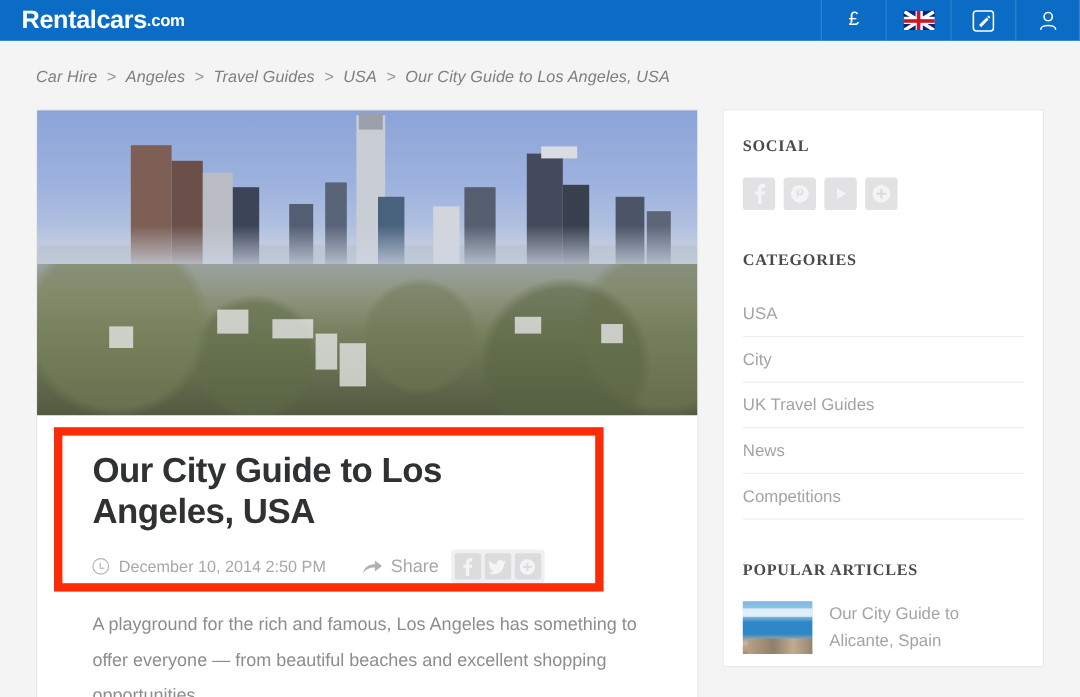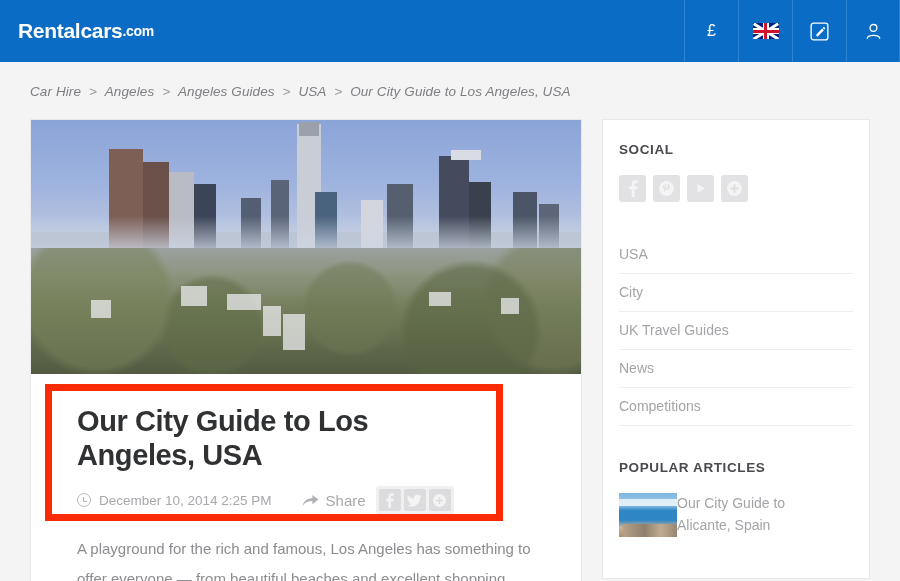--- a/index.html
+++ b/index.html
@@ -6,21 +6,21 @@
   html, body {
     margin: 0; padding: 0;
     width: 900px; height: 581px;
     overflow: hidden;
     background: #f4f4f5;
     font-family: "Liberation Sans", sans-serif;
   }
 
   
   .header {
-    height: 62px;
+    height: 34px;
     background: #0a6cc4;
     display: flex;
     align-items: stretch;
     justify-content: space-between;
     position: relative;
   }
   .logo {
     display: flex;
     align-items: center;
     padding-left: 18px;
@@ -195,21 +195,21 @@
     top: 264px;
     width: 458px;
     height: 137px;
     border: 7px solid #fb2b05;
     pointer-events: none;
     z-index: 9;
   }
 
   
   .side-head {
-    font-family: Liberation Sans, sans-serif;
+    font-family: Liberation Serif, serif;
     font-weight: bold;
     font-size: 13.5px;
     letter-spacing: 0.6px;
     color: #4a4a4e;
     text-transform: uppercase;
     margin-bottom: 18px;
   }
   .social-row { display: flex; gap: 7px; margin-bottom: 34px; }
   .social-btn {
     width: 27px; height: 27px;
@@ -220,21 +220,21 @@
     cursor: pointer;
   }
   .cat-list { list-style: none; margin: 0 0 34px 0; padding: 0; }
   .cat-list li {
     font-size: 14px;
     color: #a4a4a8;
     padding: 10px 0 11px 0;
     border-bottom: 1px solid #ededee;
     cursor: pointer;
   }
-  .pop-item { display: flex; align-items: flex-start; }
+  .pop-item { display: flex; gap: 14px; align-items: flex-start; }
   .pop-thumb {
     width: 58px; height: 44px; flex: none;
     background: linear-gradient(to bottom, #7fb6e0 0%, #9fcbe8 26%, #2f86c4 40%, #2f86c4 62%, #c9b59a 78%, #a88f74 100%);
     position: relative; overflow: hidden;
   }
   .pop-thumb::before {
     content:""; position:absolute; left:0; right:0; top:6px; height:7px;
     background: rgba(255,255,255,0.7);
   }
   .pop-thumb::after {
@@ -280,21 +280,21 @@
       </svg>
     </div>
   </div>
 </div>
 
 <div class="breadcrumb">
   <span>Car Hire</span>
   <span class="sep">&gt;</span>
   <span>Angeles</span>
   <span class="sep">&gt;</span>
-  <span>Angeles Guides</span>
+  <span>Travel Guides</span>
   <span class="sep">&gt;</span>
   <span>USA</span>
   <span class="sep">&gt;</span>
   <span class="current">Our City Guide to Los Angeles, USA</span>
 </div>
 
 <div class="wrap">
 
   <div class="article-card">
 
@@ -328,21 +328,21 @@
         <span class="sm-bldg" style="left:398px; top:44px; width:22px; height:14px;"></span>
         <span class="sm-bldg" style="left:470px; top:50px; width:18px; height:16px;"></span>
       </div>
     </div>
 
     <div class="title-block">
       <h1 class="article-title">Our City Guide to Los Angeles, USA</h1>
 
       <div class="meta-row">
         <span class="clock-icon"></span>
-        <span class="meta-date">December 10, 2014 2:25 PM</span>
+        <span class="meta-date">December 10, 2014 2:50 PM</span>
 
         <span class="share-wrap">
           <span class="share-arrow">
             <svg width="17" height="13" viewBox="0 0 17 13">
               <path d="M0.5 12.2 C1.6 6.0 6.2 4.2 10.4 4.2 L10.4 1.0 L16.4 5.6 L10.4 10.2 L10.4 7.0 C6.0 7.0 2.6 8.4 0.5 12.2 Z" fill="#b0b0b4"></path>
             </svg>
           </span>
           <span class="share-label">Share</span>
           <span class="share-icons">
             <span class="share-btn">
@@ -396,20 +396,21 @@
       </span>
       <span class="social-btn">
         <svg width="17" height="17" viewBox="0 0 17 17">
             <circle cx="8.5" cy="8.5" r="7.4" fill="#f4f4f5"></circle>
             <rect x="7.6" y="4.4" width="1.8" height="8.2" fill="#dcdcde"></rect>
             <rect x="4.4" y="7.6" width="8.2" height="1.8" fill="#dcdcde"></rect>
           </svg>
       </span>
     </div>
 
+    <div class="side-head">CATEGORIES</div>
     <ul class="cat-list">
       <li>USA</li>
       <li>City</li>
       <li>UK Travel Guides</li>
       <li>News</li>
       <li>Competitions</li>
     </ul>
 
     <div class="side-head">POPULAR ARTICLES</div>
     <div class="pop-item">

